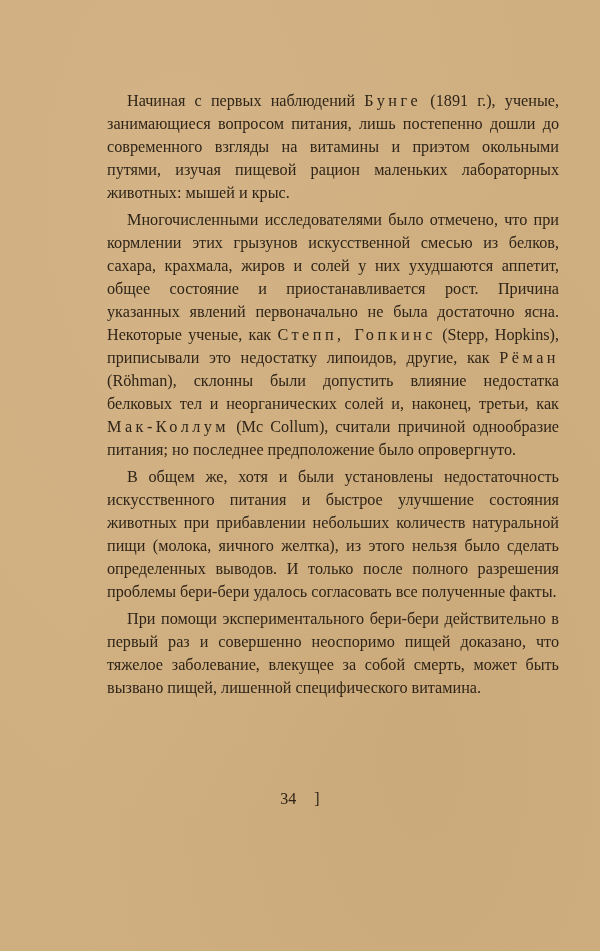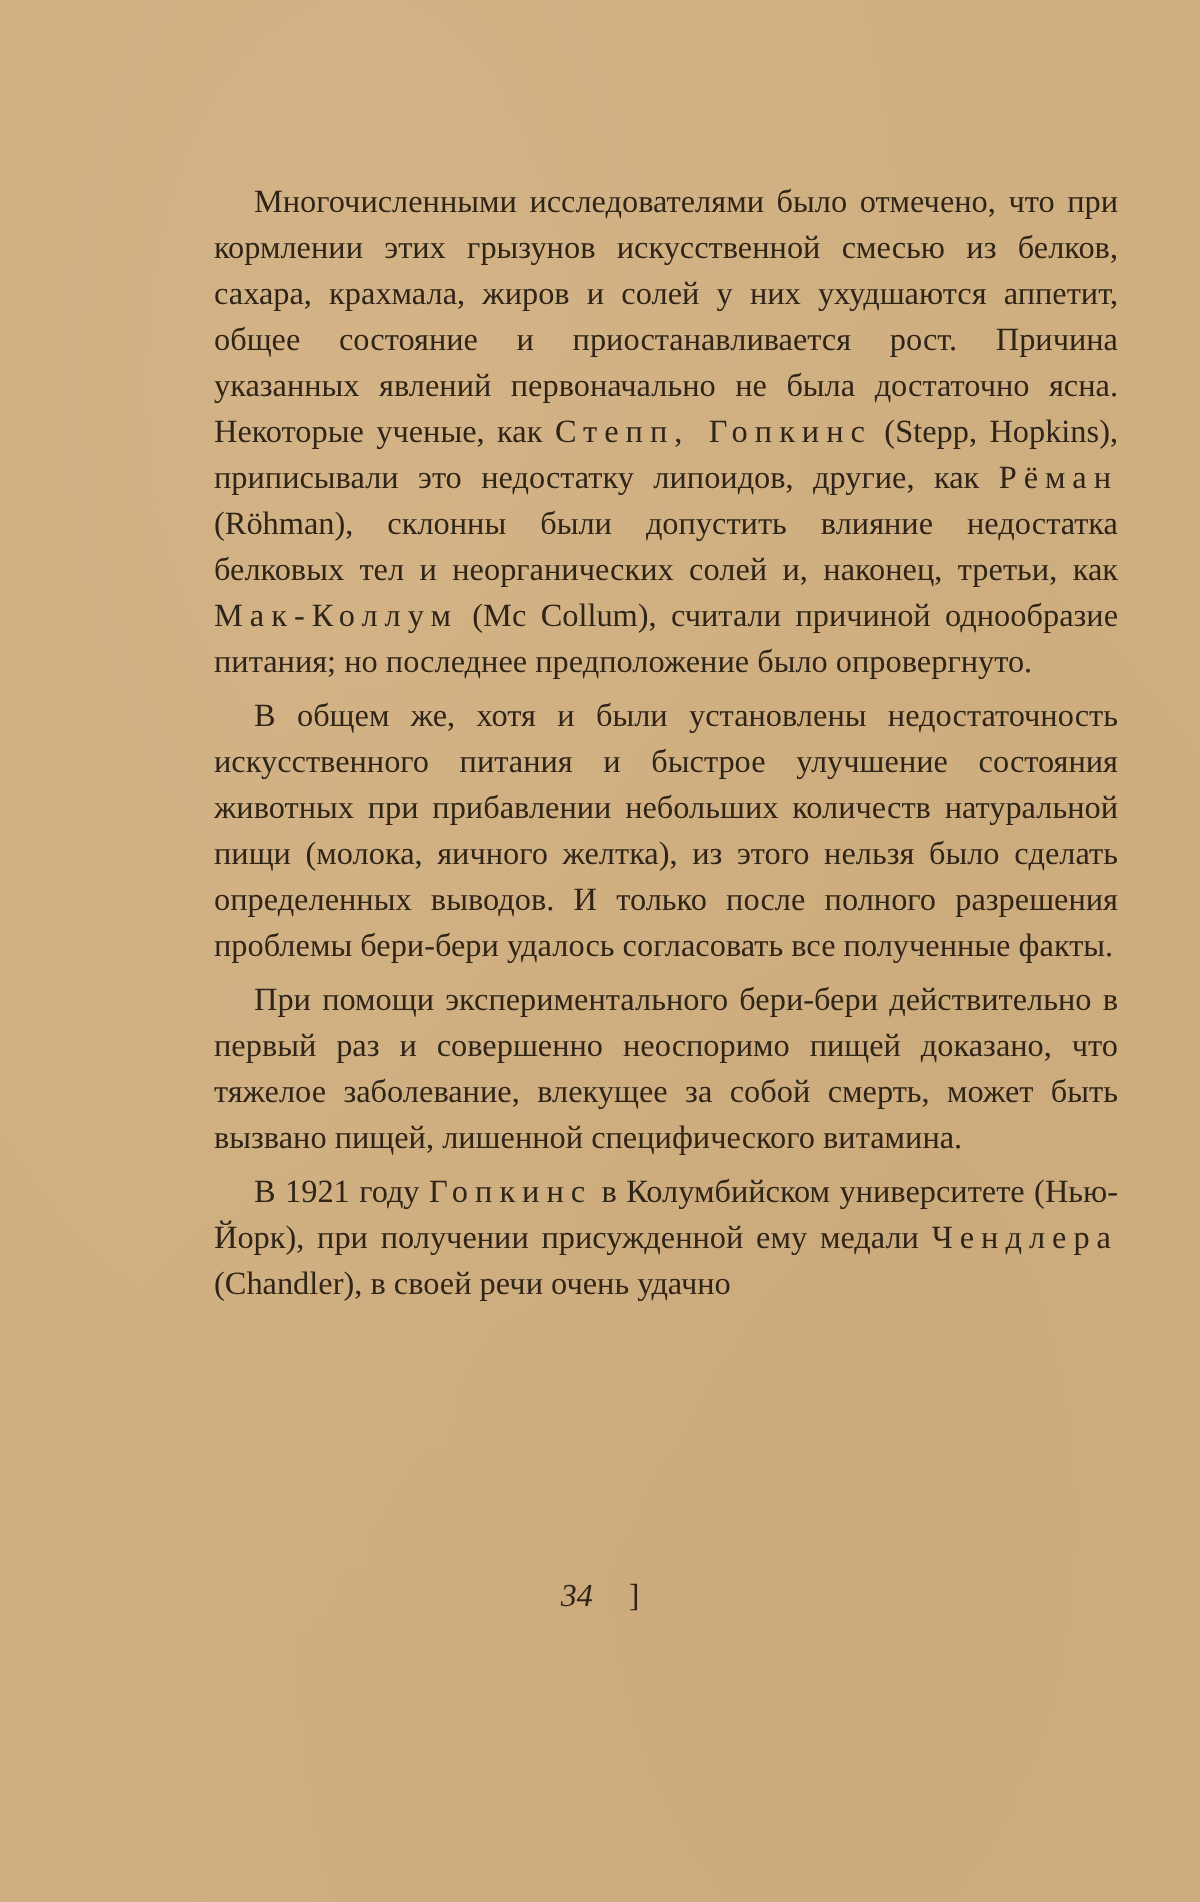--- a/index.html
+++ b/index.html
@@ -21,28 +21,28 @@
     text-align: justify;
   }
   .para { margin: 0 0 4px 0; text-indent: 20px; hyphens: manual; }
   .sp { letter-spacing: 3.5px; }
   .page-number {
     position: absolute; left: 0; width: 600px; top: 790px;
     text-align: center;
     font-family: "Liberation Serif", "DejaVu Serif", serif;
     font-size: 16px; color: #2e2418;
   }
-  .page-number .num { font-style: italic; margin-right: 14px; }
+  .page-number .num { margin-right: 14px; }
 </style>
 </head>
 <body>
 
 <div class="page-body" id="page-body">
+    <p class="para">Начиная с первых наблюдений <span class="sp">Бунге</span> (1891 г.), ученые, занимающиеся вопросом питания, лишь постепенно дошли до современного взгляды на витамины и приэтом окольными путями, изучая пищевой рацион маленьких лабораторных животных: мышей и крыс.</p>
     <p class="para">Многочисленными исследователями было отмечено, что при кормлении этих грызунов искусственной смесью из белков, сахара, крахмала, жиров и солей у них ухудшаются аппетит, общее состояние и приостанавливается рост. Причина указанных явлений первоначально не была достаточно ясна. Некоторые ученые, как <span class="sp">Степп, Гопкинс</span> (Stepp, Hopkins), приписывали это недостатку липоидов, другие, как <span class="sp">Рёман</span> (Röhman), склонны были допустить влияние недостатка белковых тел и неорганических солей и, наконец, третьи, как <span class="sp">Мак-Коллум</span> (Mc Collum), считали причиной однообразие питания; но последнее предположение было опровергнуто.</p>
     <p class="para">В общем же, хотя и были установлены недостаточность искусственного питания и быстрое улучшение состояния животных при прибавлении небольших количеств натуральной пищи (молока, яичного желтка), из этого нельзя было сделать определенных выводов. И только после полного разрешения проблемы бери-бери удалось согласовать все полученные факты.</p>
     <p class="para">При помощи экспериментального бери-бери действительно в первый раз и совершенно неоспоримо пищей доказано, что тяжелое заболевание, влекущее за собой смерть, может быть вызвано пищей, лишенной специфического витамина.</p>
-    <p class="para">В 1921 году <span class="sp">Гопкинс</span> в Колумбийском университете (Нью-Йорк), при получении присужденной ему медали <span class="sp">Чендлера</span> (Chandler), в своей речи очень удачно</p>
   </div>
 
 <div class="page-number">
   <span class="num">34</span>
   <span>]</span>
 </div>
 
 </body></html>

